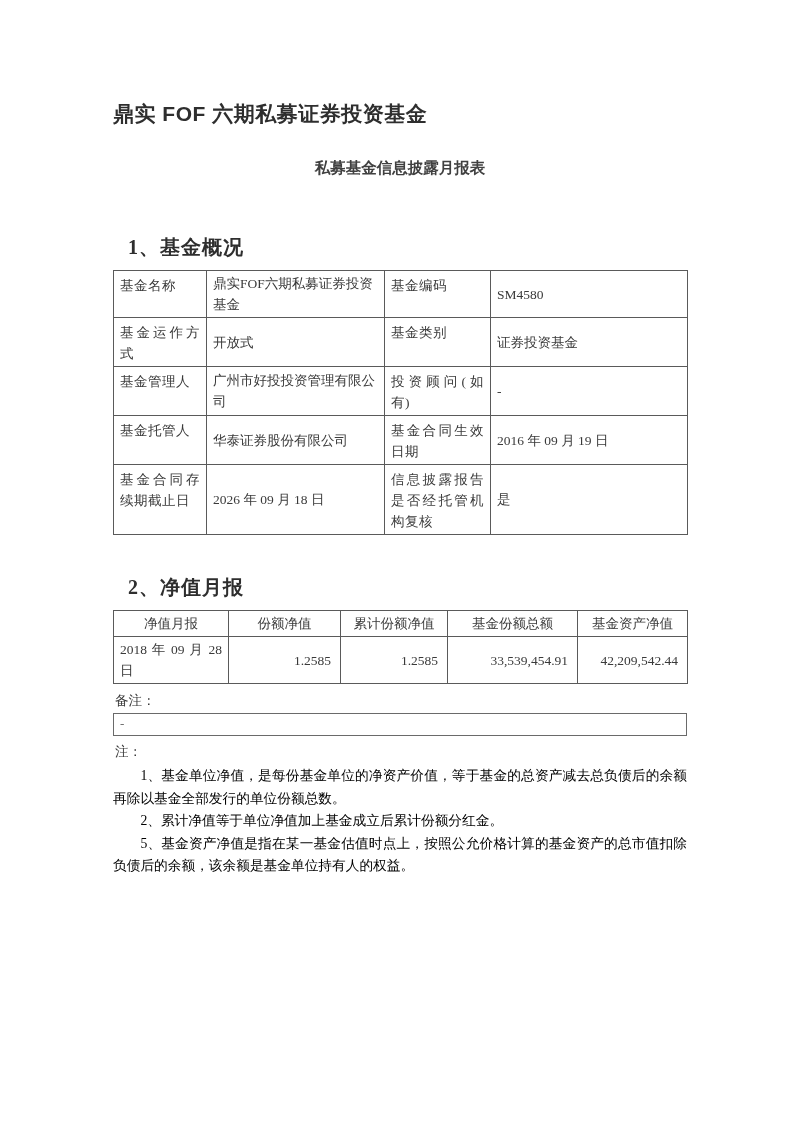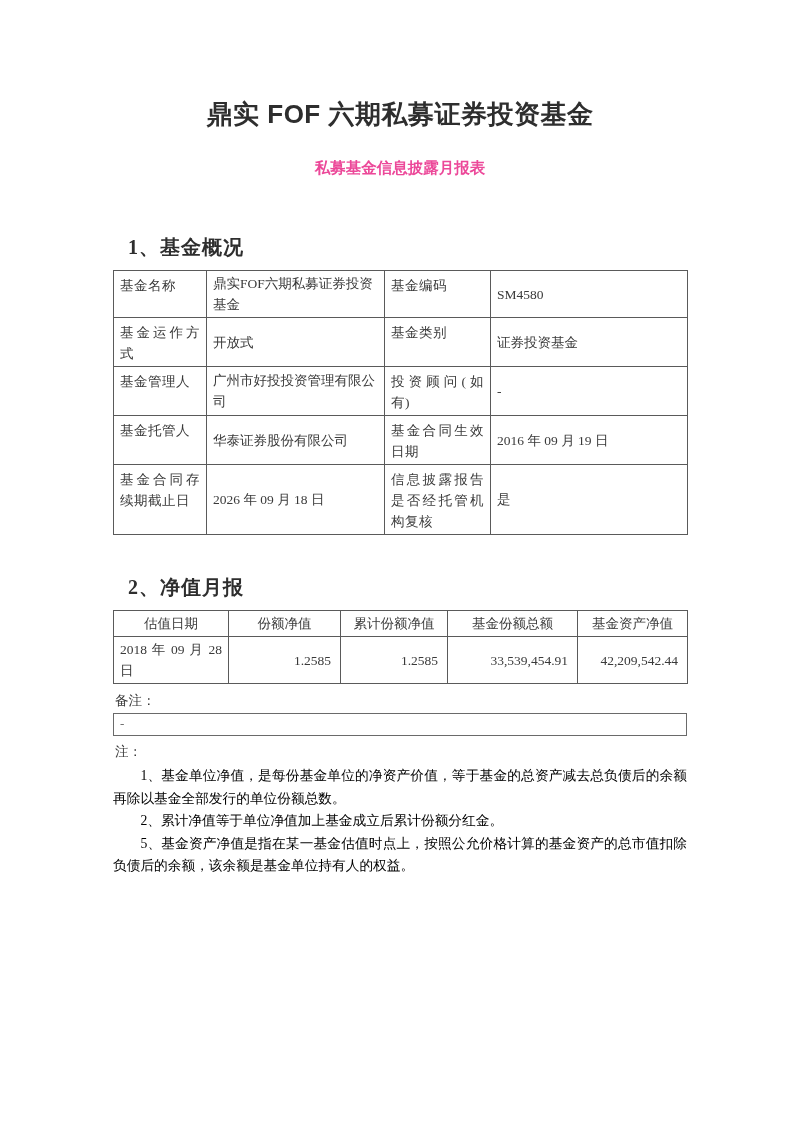--- a/index.html
+++ b/index.html
@@ -15,37 +15,37 @@
     color: #3a3a3a;
     overflow: hidden;
   }
   .page {
     width: 574px;
     margin: 0 auto;
     padding-top: 101px;
   }
   .doc-title {
     margin: 0;
-    text-align: center;
+    text-align: left;
     font-family: "Liberation Sans", "DejaVu Sans", sans-serif;
     font-weight: bold;
-    font-size: 26px;
+    font-size: 21px;
     line-height: 26px;
     color: #2e2e2e;
     letter-spacing: 0.5px;
   }
   .doc-subtitle {
     margin: 0;
     margin-top: 31px;
     text-align: center;
     font-family: "Liberation Sans", "DejaVu Sans", sans-serif;
     font-weight: bold;
     font-size: 15.5px;
     line-height: 20px;
-    color: #ec4899;
+    color: #404040;
   }
   .section-heading {
     margin: 8px;
     font-weight: bold;
     font-size: 20px;
     line-height: 24px;
     color: #2e2e2e;
     letter-spacing: 1px;
     padding-left: 7px;
   }
@@ -187,21 +187,21 @@
   <table class="t-nav">
     <colgroup>
       <col style="width:115px">
         <col style="width:112px">
         <col style="width:107px">
         <col style="width:130px">
         <col style="width:110px">
     </colgroup>
     <thead>
       <tr>
-        <th>估值日期</th>
+        <th>净值月报</th>
         <th>份额净值</th>
         <th>累计份额净值</th>
         <th>基金份额总额</th>
         <th>基金资产净值</th>
       </tr>
     </thead>
     <tbody>
       <tr class="data">
         <td class="date">2018 年 09 月 28 日</td>
         <td class="num">1.2585</td>

